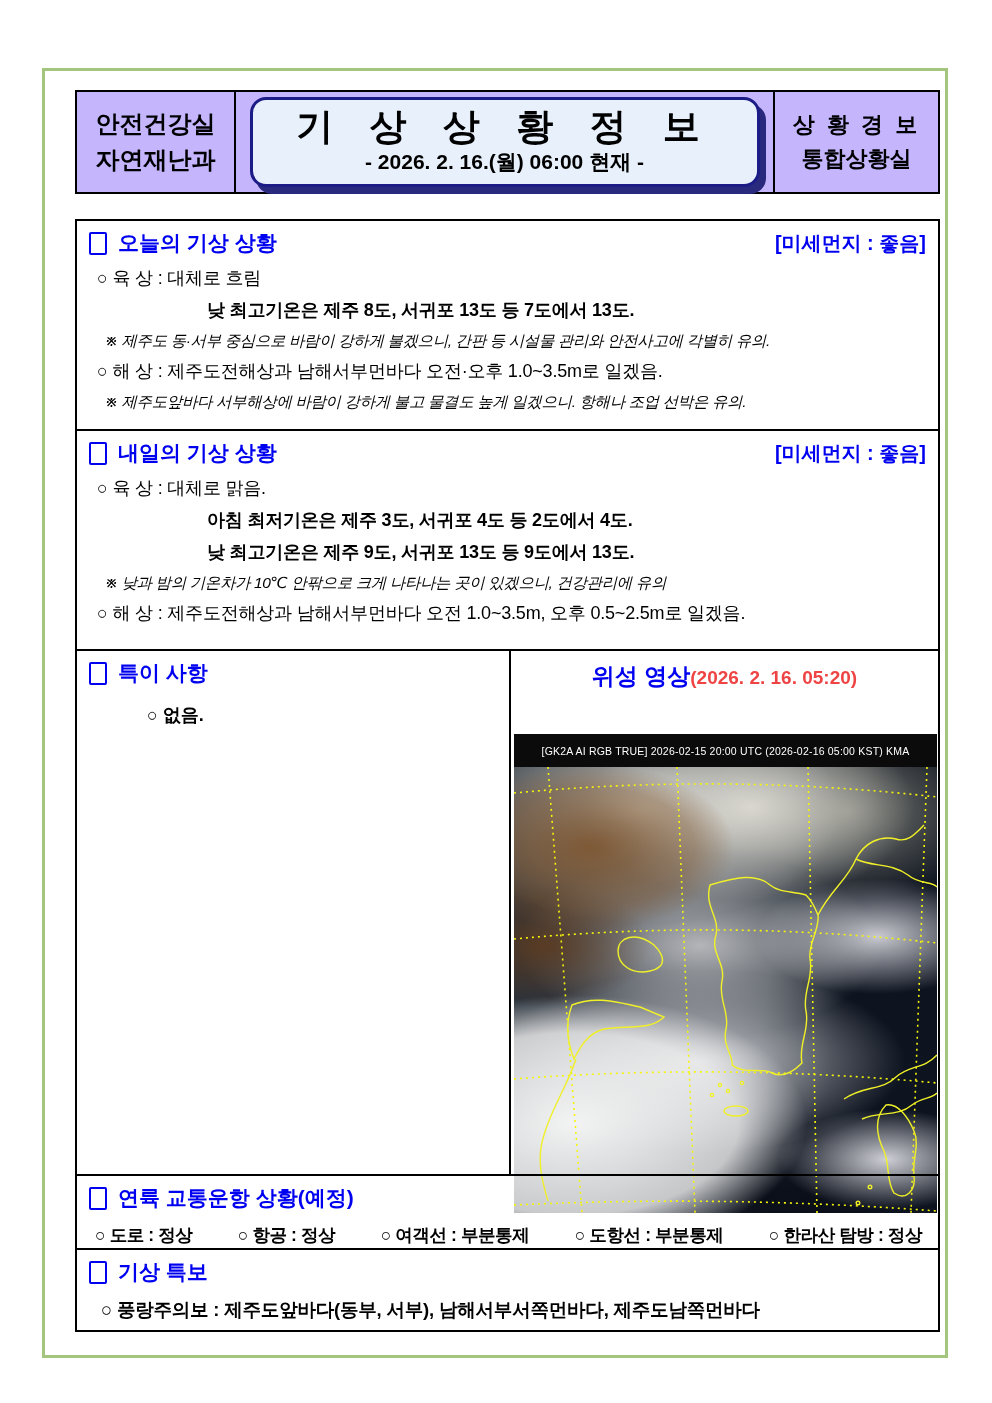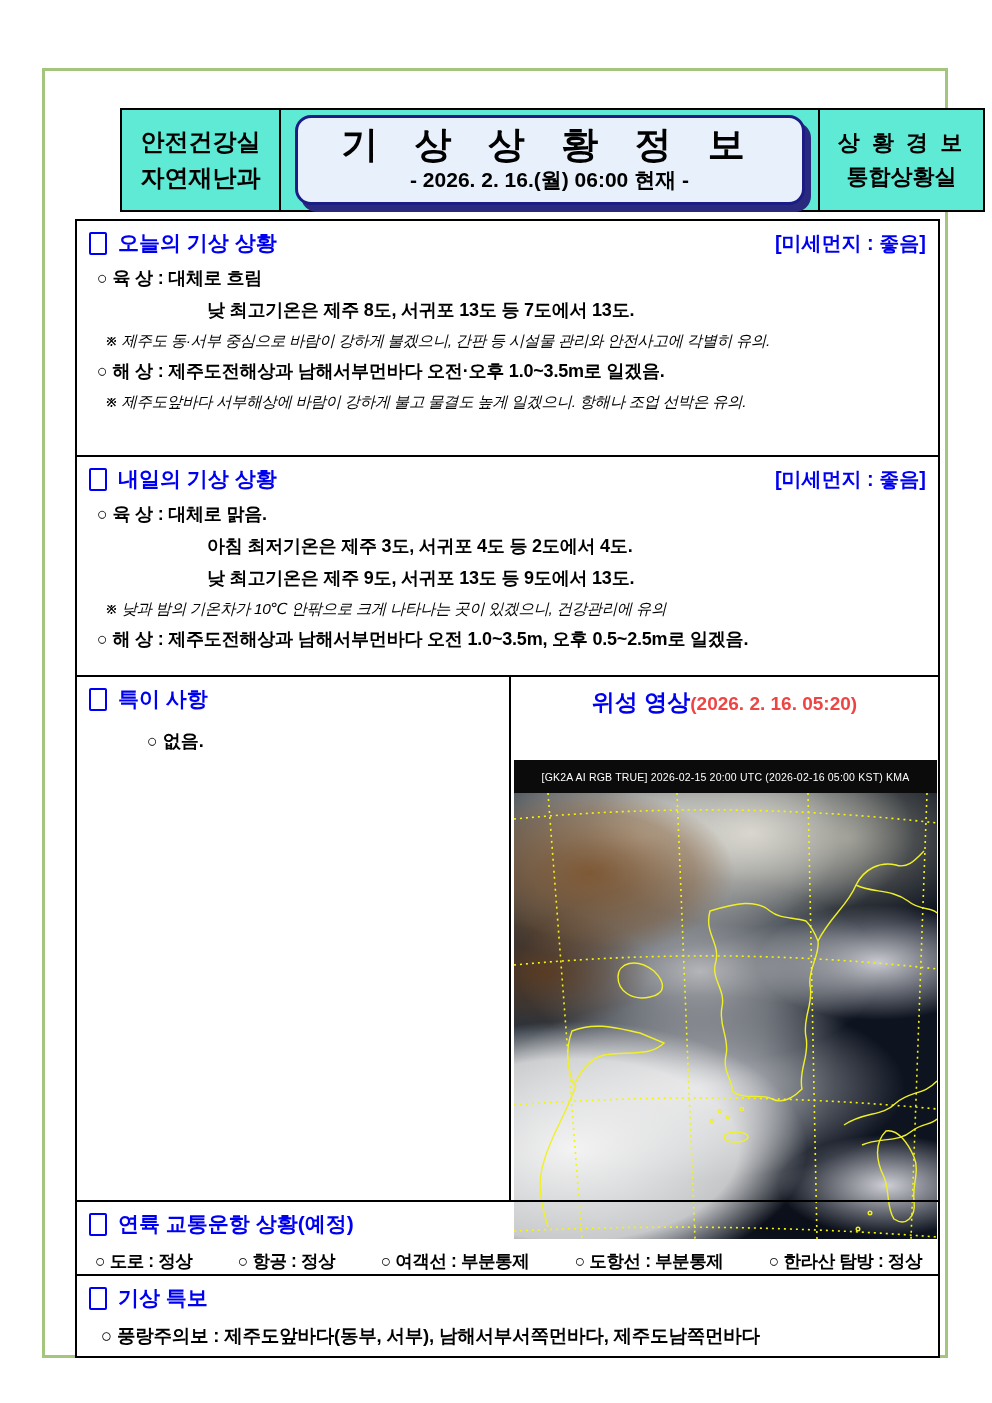--- a/index.html
+++ b/index.html
@@ -2,46 +2,46 @@
 <html><head>
 <meta charset="utf-8">
 <style>
   html,body{margin:0;padding:0;background:#ffffff;}
   .page{position:relative;width:992px;height:1403px;background:#ffffff;overflow:hidden;
         font-family:"Liberation Sans","DejaVu Sans",sans-serif;color:#000;}
   .green-frame{position:absolute;left:42px;top:68px;width:900px;height:1284px;
         border:3px solid #a3c57d;background:#fff;}
 
   
-  .header-table{position:absolute;left:30px;top:37px;width:861px;height:100px;
-        border:2.5px solid #000;display:flex;background:#5eead4;margin-left:45px;}
+  .header-table{position:absolute;left:30px;top:19px;width:861px;height:100px;
+        border:2.5px solid #000;display:flex;background:#c4b5fd;}
   .hcell{display:flex;flex-direction:column;align-items:center;justify-content:center;}
   .hcell.left{width:157px;border-right:2.5px solid #000;font-size:24px;font-weight:800;line-height:1.5;}
   .hcell.center{flex:1;padding:3px 6px;}
   .hcell.right{width:163px;border-left:2.5px solid #000;font-size:22px;font-weight:800;line-height:1.55;}
   .org1{letter-spacing:3px;}
   .title-box{width:96%;height:84px;background:#e8f1fb;border:3px solid #1c1c86;border-radius:16px;
         box-shadow:6px 7px 0 0 #29297e;display:flex;flex-direction:column;align-items:center;justify-content:center;}
   .main-title{font-size:37px;font-weight:800;letter-spacing:13px;line-height:1.05;white-space:nowrap;}
   .sub-title{font-size:21px;font-weight:800;margin-top:2px;white-space:nowrap;}
 
   
   .content-table{position:absolute;left:30px;top:148px;width:861px;border:2.5px solid #000;background:#fff;}
   .row{position:relative;}
   .row + .row{border-top:2.5px solid #000;}
   .sec-head{display:flex;justify-content:space-between;align-items:center;
         padding:8px 12px 2px 12px;color:#0000f0;font-weight:800;font-size:21px;}
   .sec-head .left-part{display:flex;align-items:center;}
   .sq{display:inline-block;width:14px;height:19px;border:2.5px solid #0000f0;border-radius:2px;margin-right:11px;}
   .dust{font-size:20px;font-weight:800;color:#0000f0;}
-  .b-line{font-size:18px;font-weight:700;padding:7px 8px 0 20px;letter-spacing:-0.2px;}
+  .b-line{font-size:18px;font-weight:400;padding:7px 8px 0 20px;letter-spacing:-0.2px;}
   .detail{font-size:18px;font-weight:800;padding:8px 23px 0 130px;letter-spacing:-0.2px;}
   .note{font-size:15.5px;font-weight:400;padding:9px 6px 0 28px;letter-spacing:-0.4px;font-style:italic;}
 
-  .row1{height:234px;}
+  .row1{height:208px;}
   .row2{height:218px;}
   .row3{height:523px;display:flex;}
   .row3 .cell-left{width:432px;border-right:2.5px solid #000;}
   .row3 .cell-right{flex:1;position:relative;}
   .row4{height:80px;}
   .row5{height:72px;}
 
   .none-line{font-size:18px;font-weight:800;padding:14px 12px 0 22px;margin-left:48px;}
 
   

